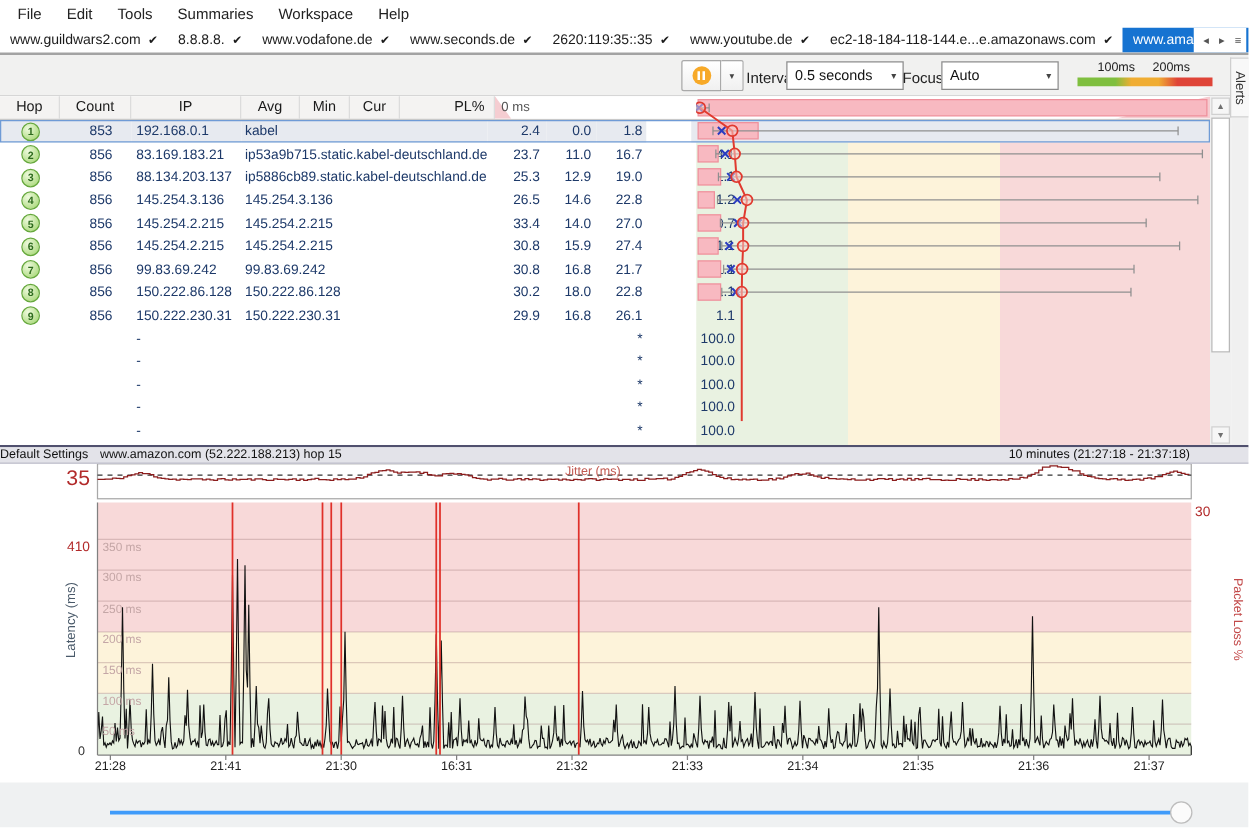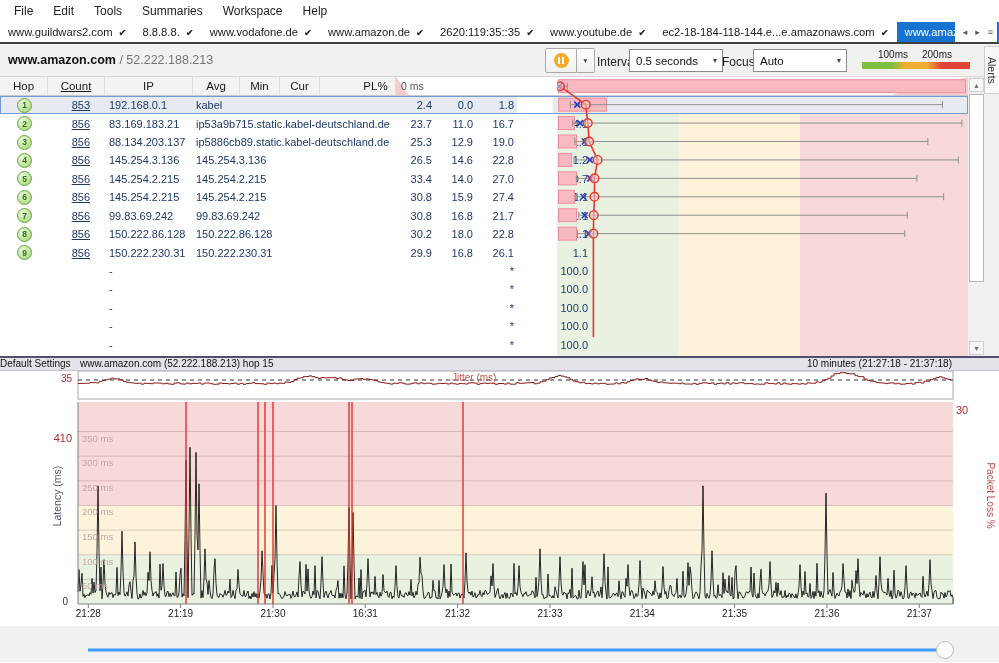--- a/index.html
+++ b/index.html
@@ -4,21 +4,21 @@
 <style>
   html,body{margin:0;padding:0;}
   body{font-family:"Liberation Sans",sans-serif;background:#fff;}
   #app{position:relative;width:999px;height:663px;overflow:hidden;background:#fff;}
 
   
   .menu-bar{height:22px;display:flex;align-items:center;padding-left:4px;background:#fff;}
   .menu-item{padding:0 10px;font-size:12px;color:#222;cursor:default;}
 
   
-  .tab-bar{height:20px;background:#fff;border-bottom:2px solid #404040;display:flex;align-items:stretch;position:relative;overflow:hidden;}
+  .tab-bar{height:20px;background:#fff;border-bottom:2px solid #a3a3a3;display:flex;align-items:stretch;position:relative;overflow:hidden;}
   .tab{display:flex;align-items:center;padding:0 8px;font-size:11.2px;color:#1a1a1a;white-space:nowrap;}
   .tab .check{font-size:9.5px;margin-left:6px;}
   .tab.active{background:#1673d1;color:#fff;}
   .tab-nav{position:absolute;right:2px;top:0;height:20px;display:flex;align-items:center;background:#fff;padding-left:4px;}
   .tab-nav span{font-size:9px;color:#555;padding:0 4px;}
 
   
   .toolbar{height:32px;background:#f1f1f0;border-bottom:1px solid #d6d6d6;position:relative;}
   .target-title{position:absolute;left:8px;top:9px;font-size:12.5px;}
   .target-title .host{font-weight:bold;color:#111;}
@@ -38,21 +38,21 @@
   .legend-labels{position:relative;height:12px;font-size:10px;color:#222;}
   .legend-labels .l1{position:absolute;left:16px;} .legend-labels .l2{position:absolute;left:60px;}
   .legend-bar{height:7px;margin-top:1px;background:linear-gradient(90deg,#7fbf3f 0%,#7fbf3f 28%,#f0ad33 40%,#f0ad33 60%,#df4438 74%,#df4438 100%);}
 
   .alerts-tab{position:absolute;right:0;top:46px;width:15px;height:48px;background:#f8f8f8;border:1px solid #cfcfcf;border-right:none;box-sizing:border-box;writing-mode:vertical-rl;font-size:10.5px;color:#333;display:flex;align-items:center;justify-content:center;z-index:5;}
 
   
   .main{position:relative;height:279px;background:#fff;}
   .thead{display:flex;height:19px;background:#f4f3f2;border-bottom:1px solid #c9c9c9;font-size:11.5px;color:#1a1a1a;box-sizing:border-box;width:968px;}
   .th{display:flex;align-items:center;justify-content:center;border-right:1px solid #dcdcdc;box-sizing:border-box;}
-  .w-hop{width:48px;} .w-count{width:57px;text-decoration:underline;} .w-ip{width:88px;} .w-name{width:197px;}
+  .w-hop{width:48px;} .w-count{width:57px;} .w-ip{width:88px;} .w-name{width:197px;}
   .w-avg{width:47px;} .w-min{width:40px;} .w-cur{width:40px;} .w-pl{width:40px;margin-left:36px;}
   .th-latency{flex:1;position:relative;background:#fff;border-right:none;overflow:hidden;}
   .th-latency::before{content:"";position:absolute;left:0;bottom:0;border-bottom:18px solid #f5cdd1;border-right:13px solid transparent;}
   .th-latency::after{content:"";position:absolute;right:0;top:0;height:100%;width:76px;background:#f5cdd1;clip-path:polygon(100% 0,100% 100%,0 100%);}
   .lat-min{position:absolute;left:5px;top:3px;font-size:10.5px;color:#555;z-index:1;}
   .lat-max{position:absolute;right:9px;top:3px;font-size:10.5px;color:#555;z-index:1;}
   .lat-title{position:relative;z-index:1;}
 
   .tbody{position:relative;height:260px;overflow:hidden;background:#fff;width:968px;}
   .zones{position:absolute;left:557px;top:0;width:411px;height:260px;
@@ -82,21 +82,21 @@
 
   
   .timeline{position:relative;height:304px;background:#fff;}
   .tl-header{position:absolute;top:0;left:0;right:0;height:12px;background:#e3e3e9;border-bottom:1px solid #bfbfcc;font-size:10px;color:#111;z-index:2;}
   .tl-header .t-left{position:absolute;left:80px;top:0;}
   .tl-header .t-center{position:absolute;left:0;right:0;top:0;text-align:left;}
   .tl-header .t-right{position:absolute;right:47px;top:0;}
   .tl-svg{position:absolute;left:0;top:0;z-index:1;pointer-events:none;}
   .tl-label{position:absolute;z-index:3;pointer-events:none;}
   #jitter-axis-label{left:452px;top:14px;color:#c25a52;font-size:10px;}
-  #jitter-max{left:40px;top:15px;width:32px;text-align:right;color:#b22a2a;font-size:10px;}
+  #jitter-max{left:40px;top:15px;width:32px;text-align:right;color:#b22a2a;font-size:17px;}
   #lat-max{left:40px;top:39px;width:32px;text-align:right;color:#b22a2a;font-size:11px;margin-top:35px;}
   #pl-max{left:956px;top:46px;color:#b22a2a;font-size:11px;}
   #zero-label{left:48px;top:238px;width:20px;text-align:right;color:#333;font-size:10px;}
   #y-label{left:10px;top:132px;width:94px;text-align:center;transform:rotate(-90deg);color:#4a5a6a;font-size:10.5px;}
   #y2-label{left:947px;top:132px;width:86px;text-align:center;transform:rotate(90deg);color:#c24848;font-size:10px;}
   .grid-label{position:absolute;left:82px;font-size:9.5px;color:#c4a6a6;z-index:1;pointer-events:none;}
   .time-label{position:absolute;top:250px;width:44px;text-align:center;font-size:10px;color:#222;z-index:1;pointer-events:none;}
 </style>
 </head>
 <body>
@@ -119,21 +119,21 @@
       </div>
       <div class="tab">
         <span>8.8.8.8.</span>
         <span class="check">✔</span>
       </div>
       <div class="tab">
         <span>www.vodafone.de</span>
         <span class="check">✔</span>
       </div>
       <div class="tab">
-        <span>www.amazon.de</span>
+        <span>www.seconds.de</span>
         <span class="check">✔</span>
       </div>
       <div class="tab">
         <span>2620:119:35::35</span>
         <span class="check">✔</span>
       </div>
       <div class="tab">
         <span>www.youtube.de</span>
         <span class="check">✔</span>
       </div>
@@ -146,23 +146,20 @@
         <span class="check">✔</span>
       </div>
       <div class="tab-nav">
       <span>◂</span>
       <span>▸</span>
       <span>≡</span>
     </div>
   </div>
 
   <div class="toolbar">
-    <div class="target-title">
-      <span class="host">www.amazon.com</span><span class="sep"> / </span><span class="ip">52.222.188.213</span>
-    </div>
     <div class="pause-wrap">
       <div class="btn-pause">
         <div class="pause-circle"></div>
       </div>
       <div class="btn-pause-arrow">▾</div>
     </div>
     <div class="ctl-label" id="interval-label">Interval</div>
     <div class="combo" id="interval-combo">
       <span>0.5 seconds</span>
       <span class="arrow">▾</span>
@@ -505,21 +502,21 @@
     <div class="tl-label" id="y-label">Latency (ms)</div>
     <div class="tl-label" id="y2-label">Packet Loss %</div>
   <div class="grid-label" style="top: 74.561px;">350 ms</div>
       <div class="grid-label" style="top: 99.1951px;">300 ms</div>
       <div class="grid-label" style="top: 123.829px;">250 ms</div>
       <div class="grid-label" style="top: 148.463px;">200 ms</div>
       <div class="grid-label" style="top: 173.098px;">150 ms</div>
       <div class="grid-label" style="top: 197.732px;">100 ms</div>
       <div class="grid-label" style="top: 222.366px;">50 ms</div>
       <div class="time-label" style="left: 66.3px;">21:28</div>
-      <div class="time-label" style="left: 158.63px;">21:19</div>
+      <div class="time-label" style="left: 158.63px;">21:41</div>
       <div class="time-label" style="left: 250.96px;">21:30</div>
       <div class="time-label" style="left: 343.29px;">16:31</div>
       <div class="time-label" style="left: 435.62px;">21:32</div>
       <div class="time-label" style="left: 527.95px;">21:33</div>
       <div class="time-label" style="left: 620.28px;">21:34</div>
       <div class="time-label" style="left: 712.61px;">21:35</div>
       <div class="time-label" style="left: 804.94px;">21:36</div>
       <div class="time-label" style="left: 897.27px;">21:37</div>
     </div>
 

